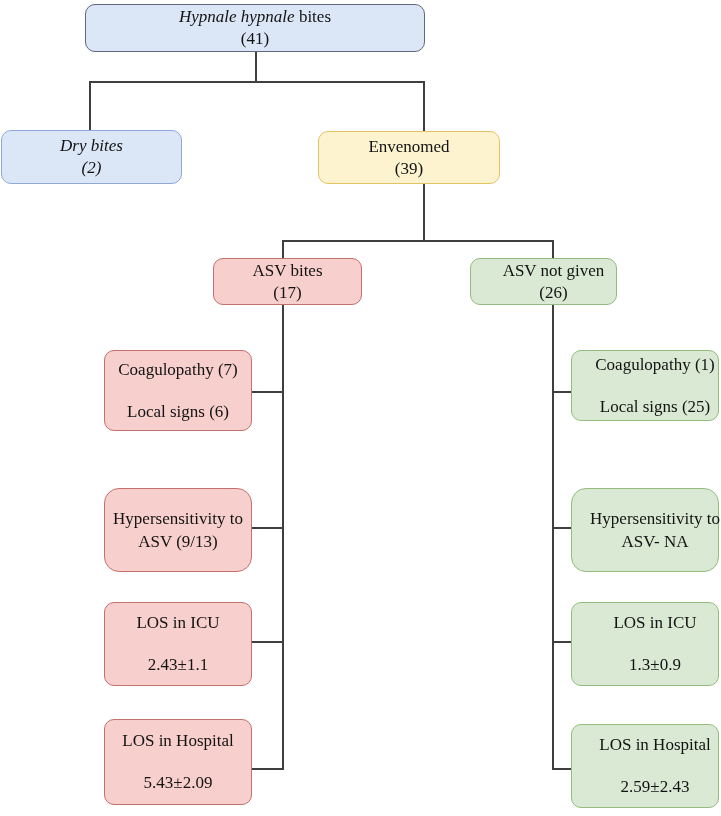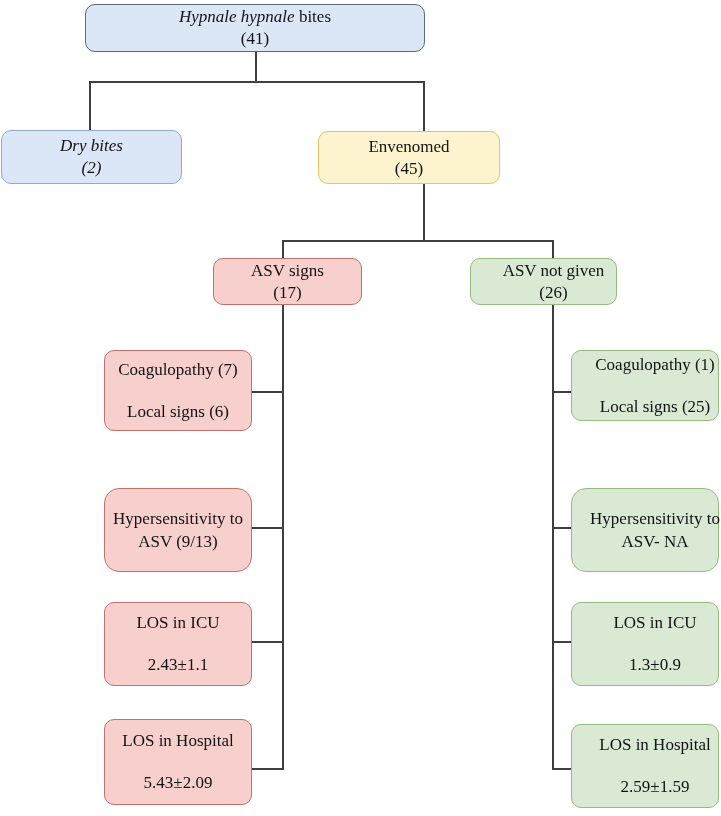--- a/index.html
+++ b/index.html
@@ -56,25 +56,25 @@
     <div class="nline"><span class="italic">Hypnale hypnale</span><span> bites</span></div>
     <div class="nline">(41)</div>
   </div>
 
   <div class="node blue" style="left:1px;top:130px;width:181px;height:54px">
     <div class="nline">Dry bites</div>
     <div class="nline">(2)</div>
   </div>
   <div class="node yellow" style="left:318px;top:131px;width:182px;height:53px">
     <div class="nline">Envenomed</div>
-    <div class="nline">(45)</div>
+    <div class="nline">(39)</div>
   </div>
 
   <div class="node red" style="left:213px;top:258px;width:149px;height:47px">
-    <div class="nline">ASV signs</div>
+    <div class="nline">ASV bites</div>
     <div class="nline">(17)</div>
   </div>
   <div class="node green" style="left:470px;top:258px;width:147px;height:47px">
     <div class="nline">ASV not given</div>
     <div class="nline">(26)</div>
   </div>
 
   <div class="node red spread" style="left:104px;top:350px;width:148px;height:81px">
     <div class="nline">Coagulopathy (7)</div>
     <div class="nline">Local signs (6)</div>
@@ -99,16 +99,16 @@
   <div class="node green tight" style="left:571px;top:488px;width:148px;height:84px">
     <div class="nline">Hypersensitivity to</div>
     <div class="nline">ASV- NA</div>
   </div>
   <div class="node green spread" style="left:571px;top:602px;width:148px;height:84px">
     <div class="nline">LOS in ICU</div>
     <div class="nline">1.3±0.9</div>
   </div>
   <div class="node green spread" style="left:571px;top:724px;width:148px;height:84px">
     <div class="nline">LOS in Hospital</div>
-    <div class="nline">2.59±1.59</div>
+    <div class="nline">2.59±2.43</div>
   </div>
 
 </div>
 
 </body></html>

